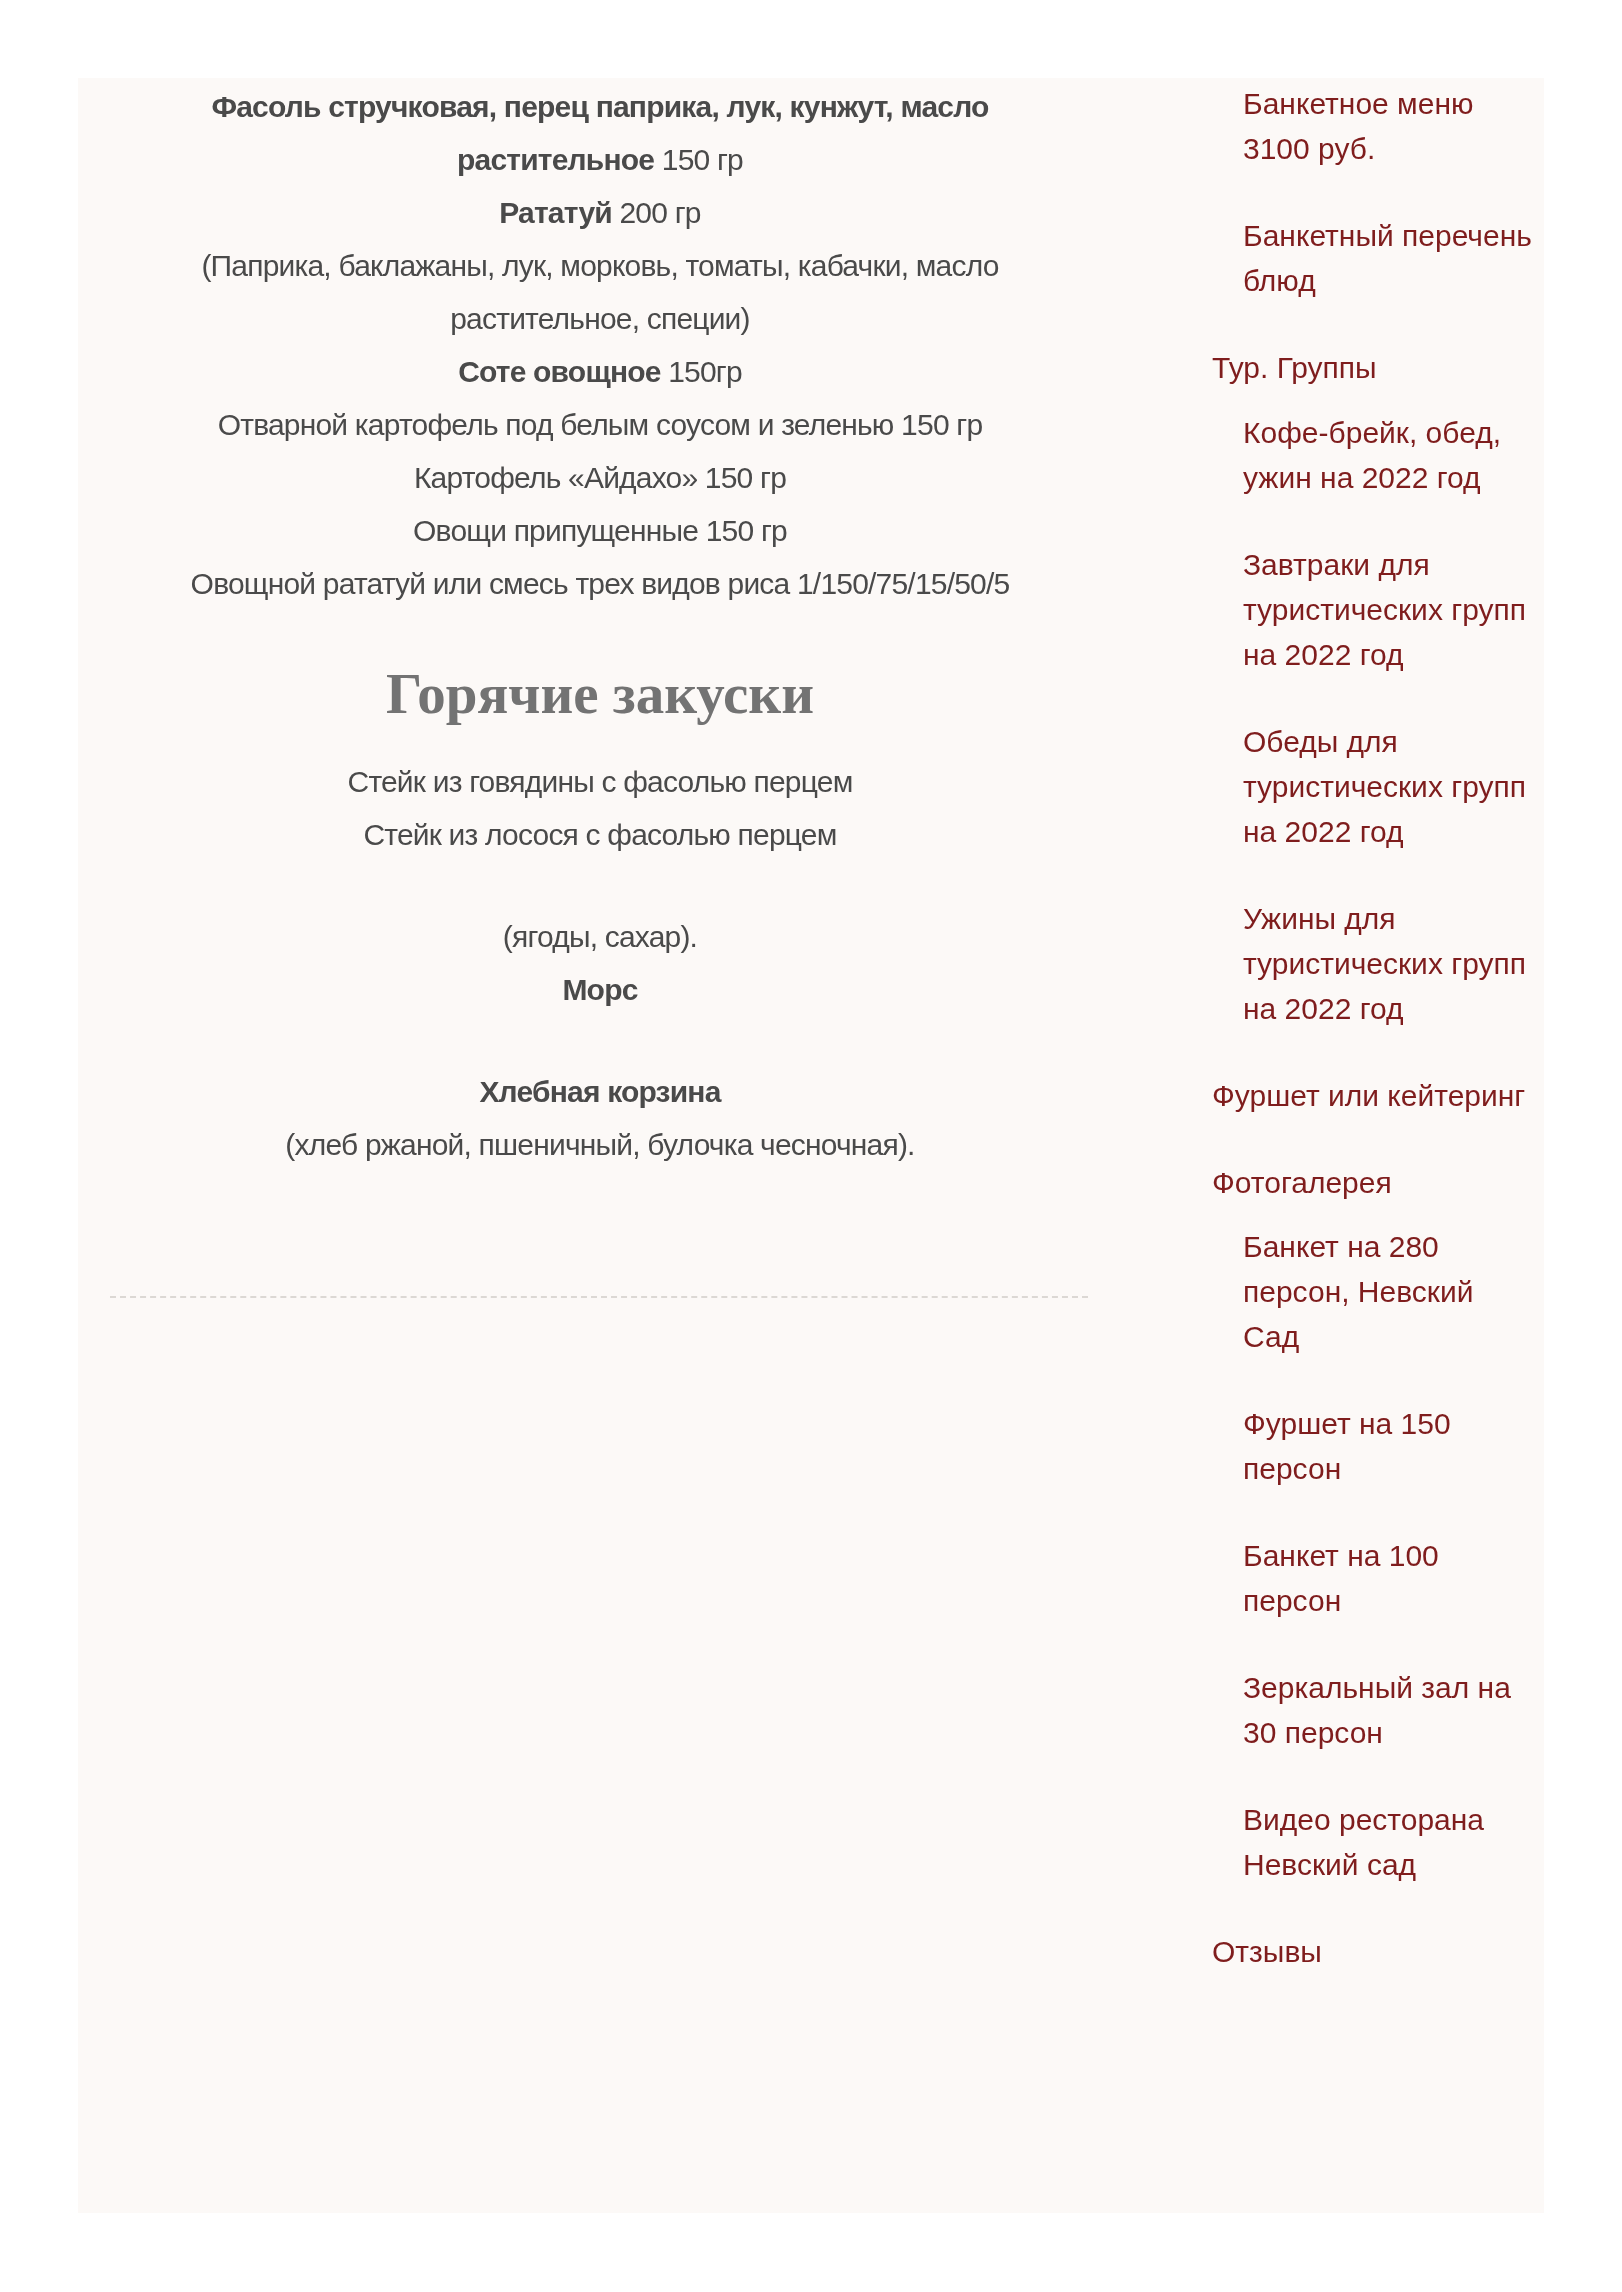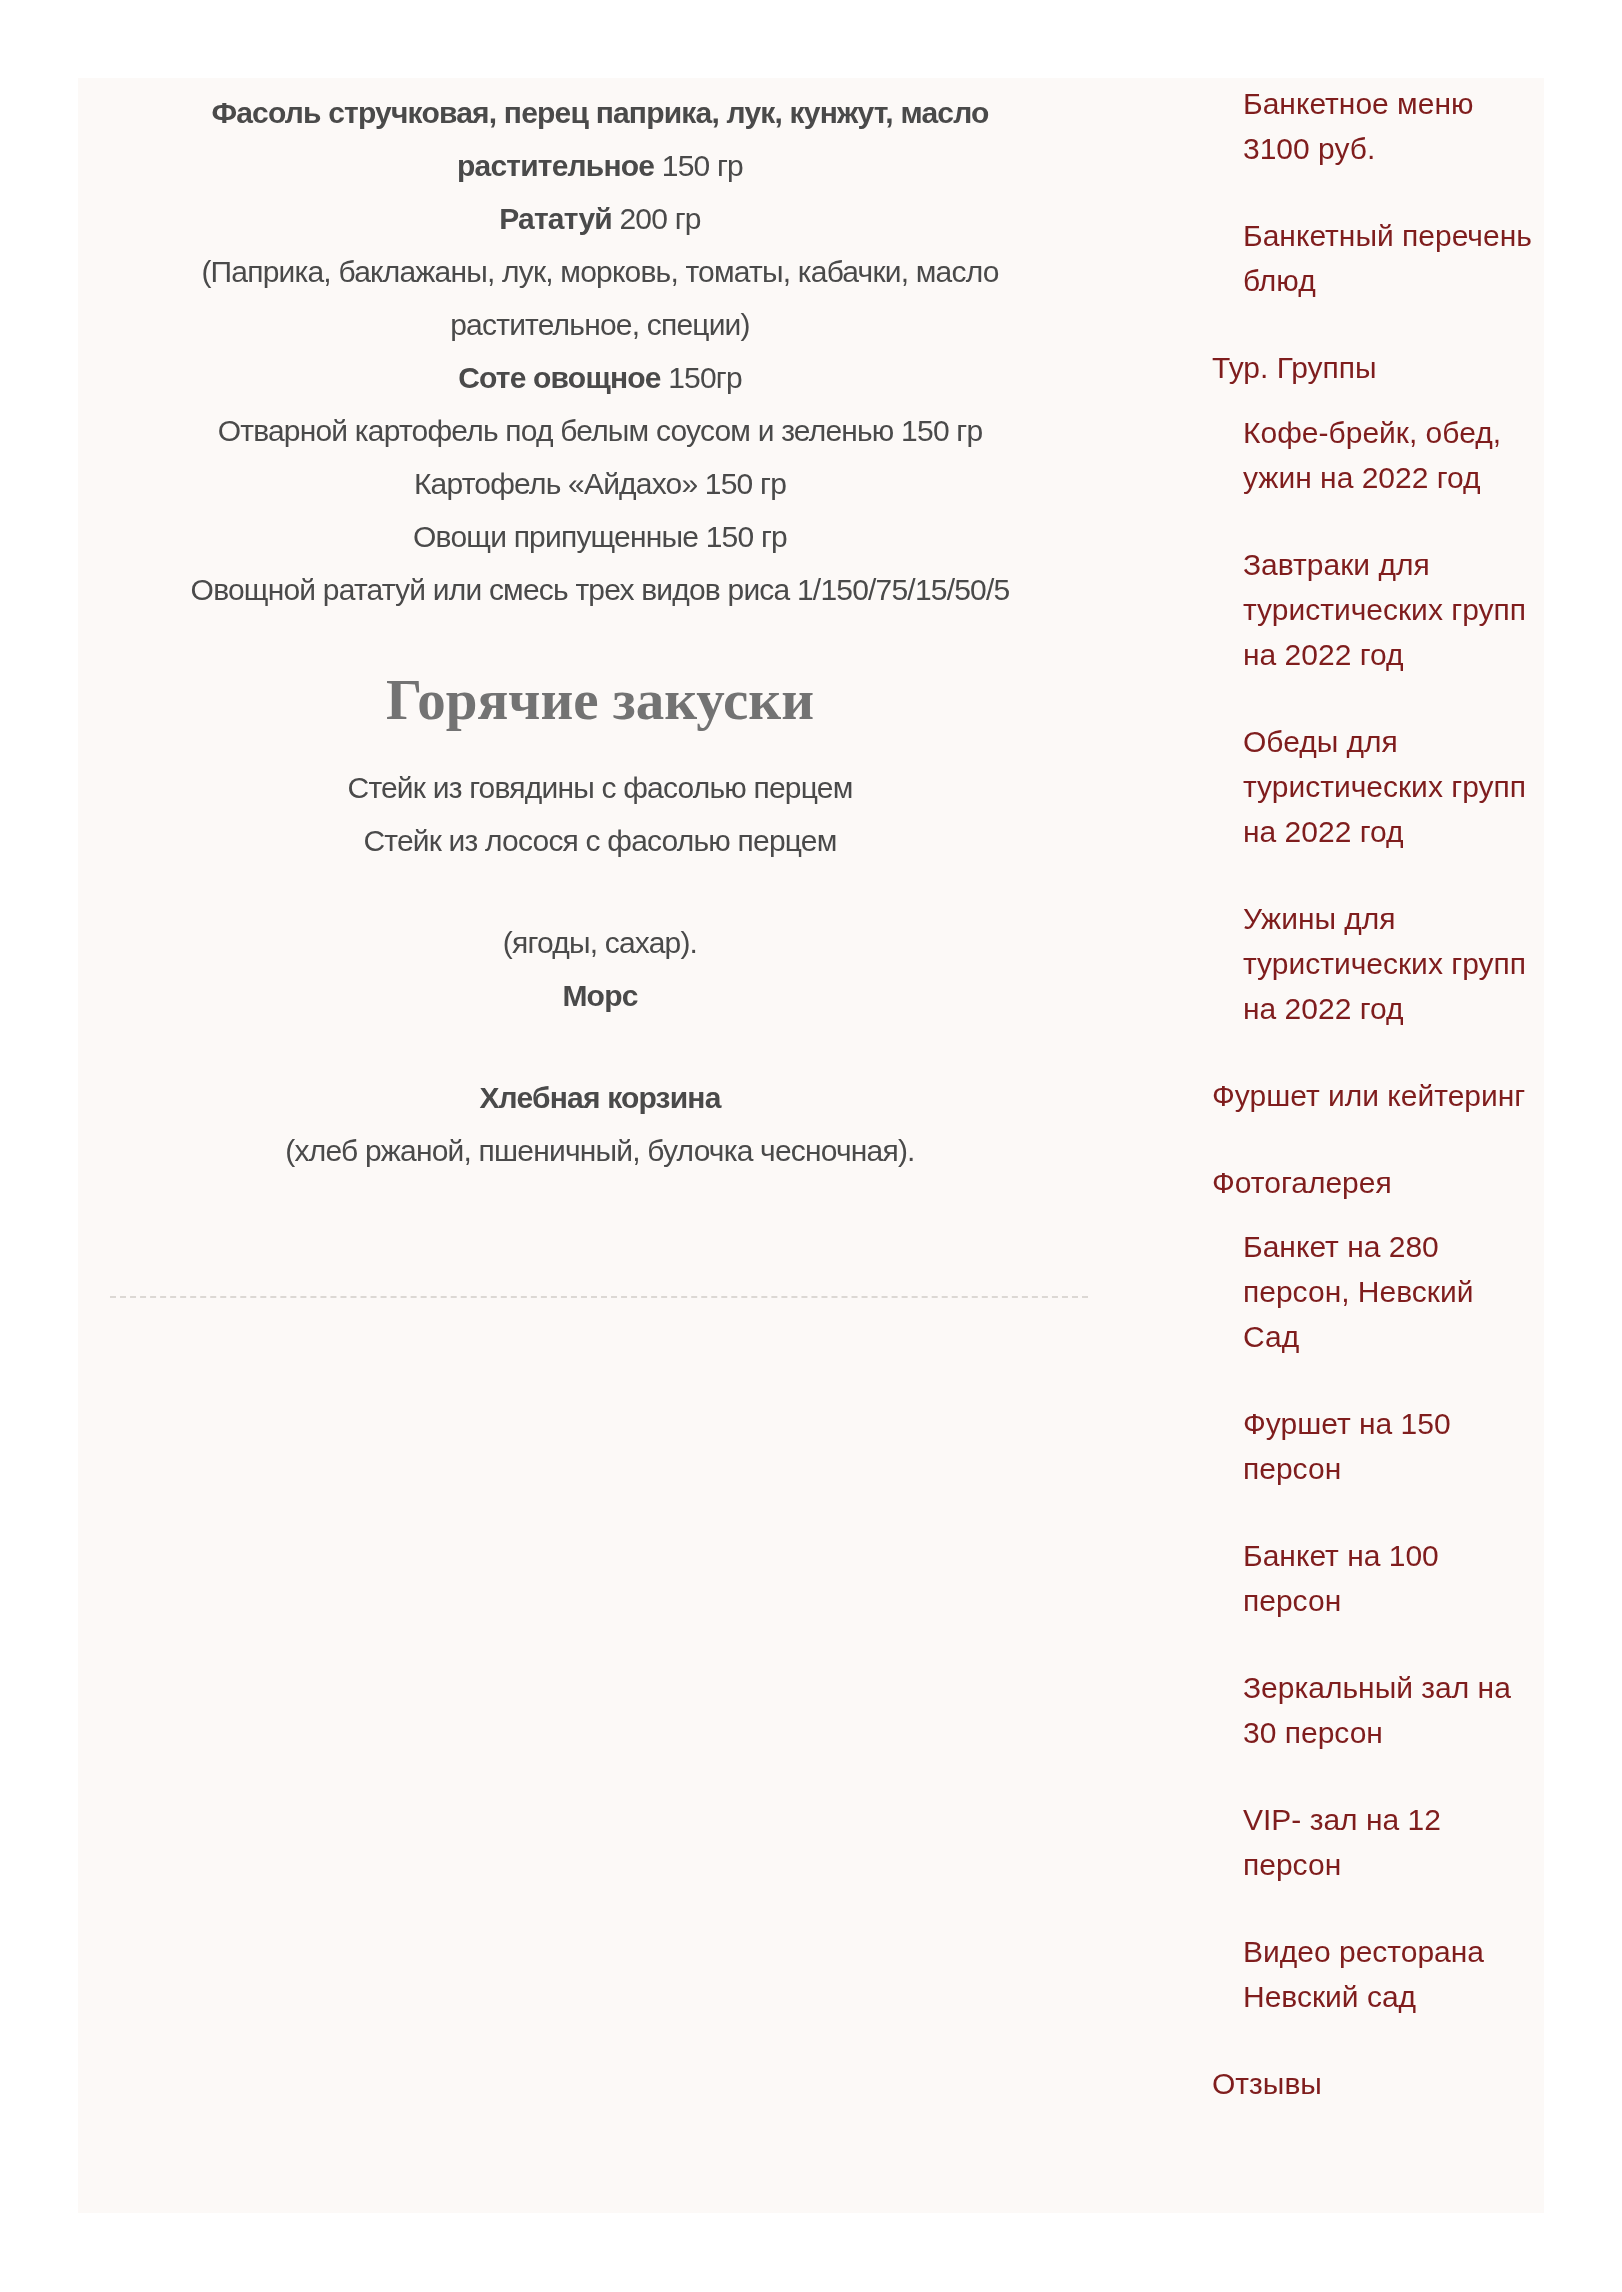--- a/index.html
+++ b/index.html
@@ -2,21 +2,21 @@
 <html><head>
 <meta charset="utf-8">
 <style>
   html, body { margin: 0; padding: 0; background: #ffffff; }
   body { width: 1622px; height: 2293px; position: relative; overflow: hidden; }
   .card {
     position: absolute; left: 78px; top: 78px; width: 1466px; height: 2135px;
     background: #fcf9f7;
   }
   .main {
-    position: absolute; left: 110px; top: 86px; width: 980px;
+    position: absolute; left: 110px; top: 80px; width: 980px;
     text-align: center; color: #4a4a4a;
     font-family: "Liberation Sans", sans-serif; font-size: 30px;
     letter-spacing: -0.8px;
   }
   .main p { margin: 0; line-height: 53px; }
   .main b { font-weight: bold; }
   .main h2 {
     font-family: "Liberation Serif", serif; font-weight: bold;
     font-size: 57px; color: #737373; letter-spacing: 0;
     margin: 0; line-height: 78px; margin-top: 45px; margin-bottom: 21.6px;
@@ -76,17 +76,16 @@
   <div class="item sub">Кофе-брейк, обед, ужин на 2022 год</div>
   <div class="item sub">Завтраки для туристических групп на 2022 год</div>
   <div class="item sub">Обеды для туристических групп на 2022 год</div>
   <div class="item sub">Ужины для туристических групп на 2022 год</div>
   <div class="item top">Фуршет или кейтеринг</div>
   <div class="item top tight">Фотогалерея</div>
   <div class="item sub">Банкет на 280 персон, Невский Сад</div>
   <div class="item sub">Фуршет на 150 персон</div>
   <div class="item sub">Банкет на 100 персон</div>
   <div class="item sub">Зеркальный зал на 30 персон</div>
-  <div class="item sub">VIP- зал на 12 персон</div>
   <div class="item sub">Видео ресторана Невский сад</div>
   <div class="item top">Отзывы</div>
 </nav>
 
 
 </body></html>

